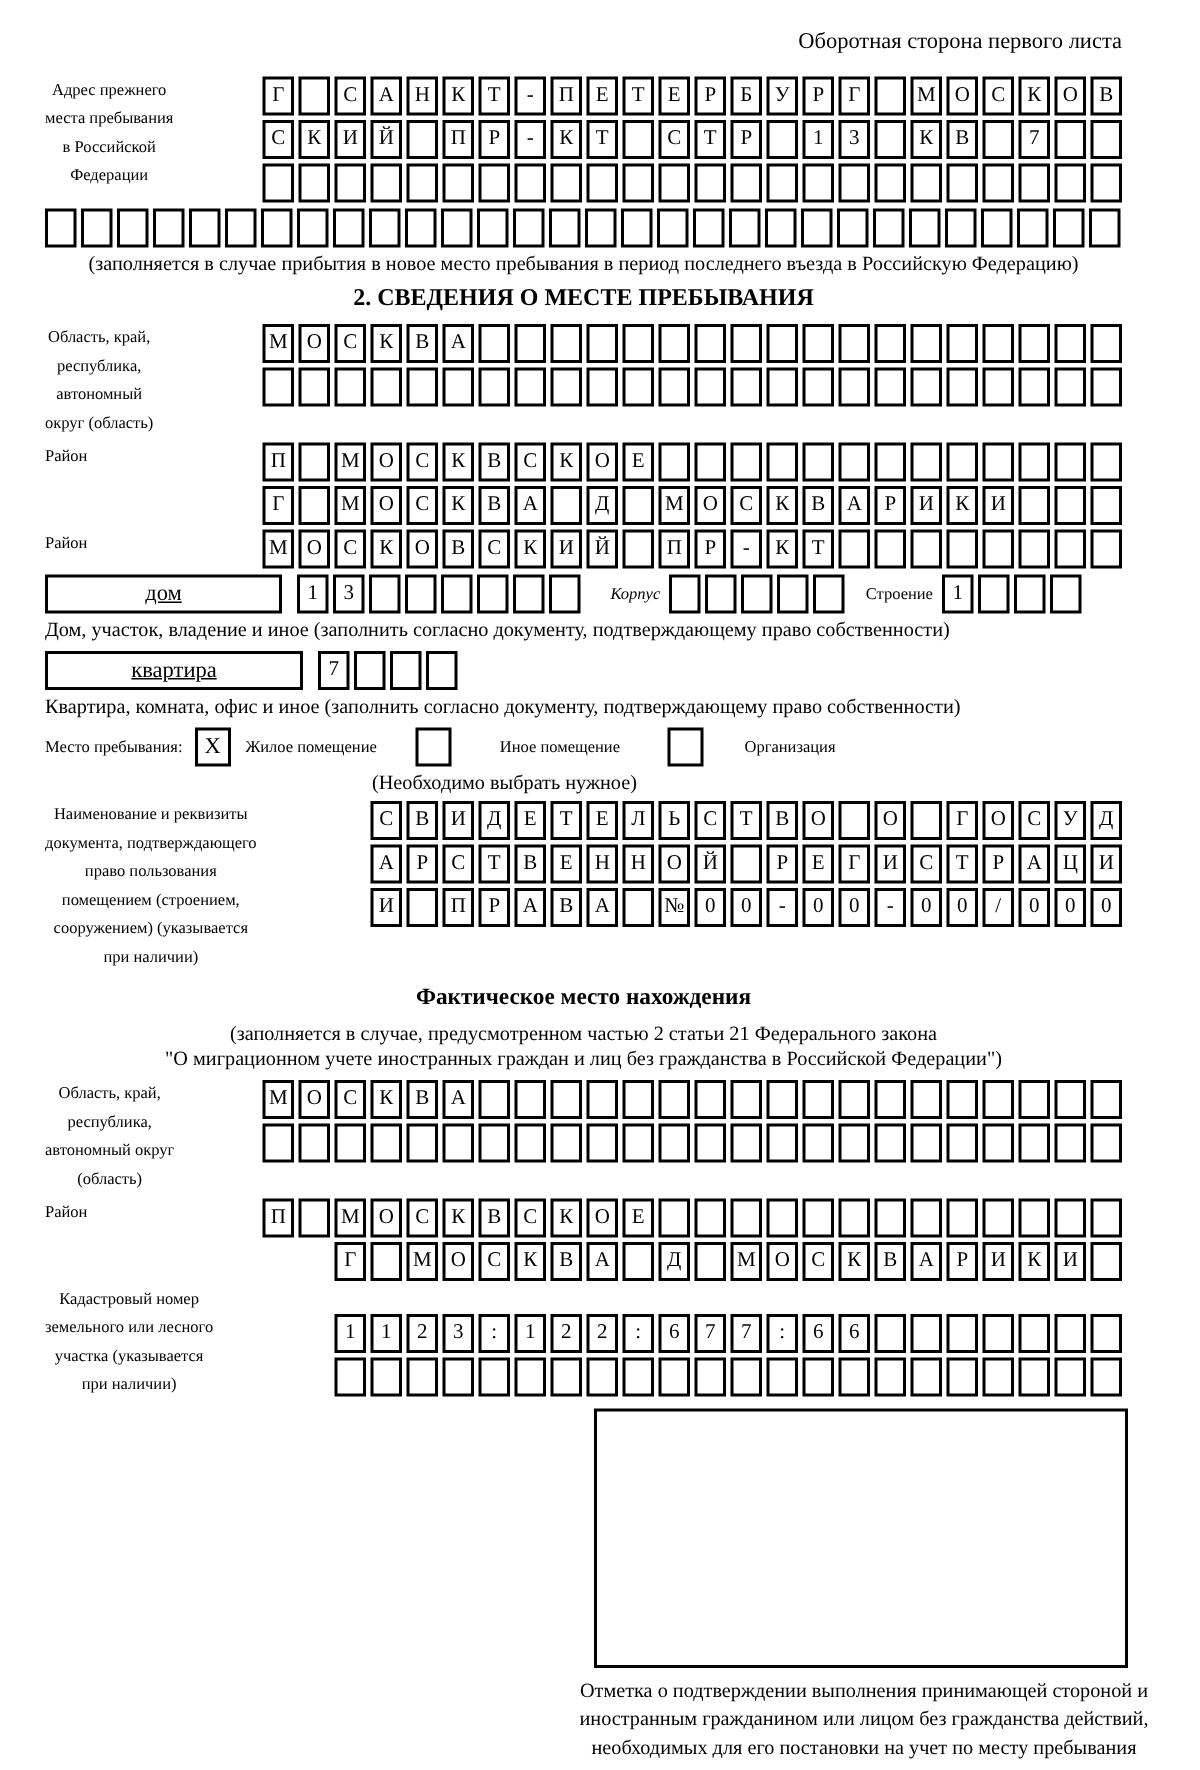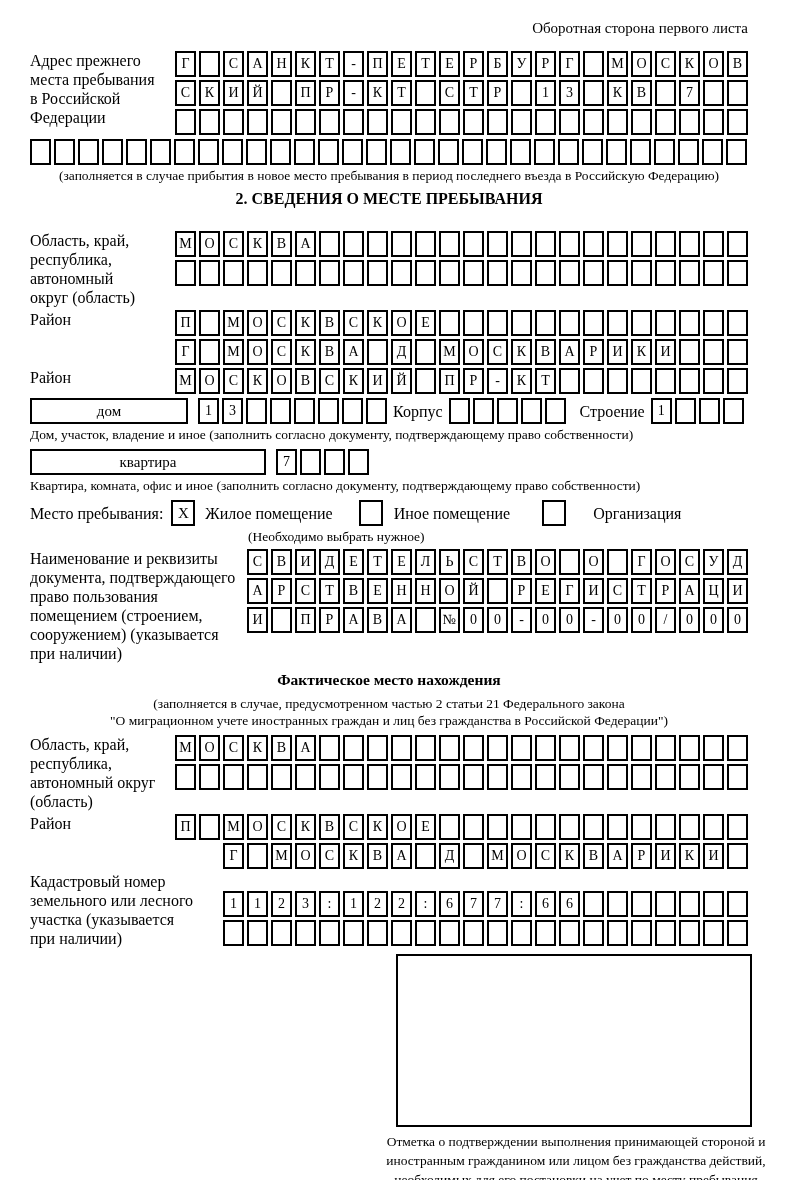--- a/index.html
+++ b/index.html
@@ -4,37 +4,37 @@
 <style>
   * { margin:0; padding:0; box-sizing:border-box; }
   html,body { background:#fff; }
   body {
     width:800px; height:1180px; overflow:hidden;
     font-family:"Liberation Serif", serif; color:#000;
     padding:20px 52px 0 30px; position:relative;
   }
   .doc-title { text-align:right; font-size:15px; margin-bottom:14px; }
   .field { display:flex; align-items:flex-start; margin-bottom:3px; }
-  .f-label { font-size:16px; line-height:19px; white-space:pre-line; }
+  .f-label { font-size:11px; line-height:19px; white-space:pre-line;text-align:center; }
   .f-grids { margin-left:auto; display:flex; flex-direction:column; gap:3px; }
   .grid-row { display:flex; gap:3px; }
   .cell {
     width:21px; height:26px; border:2px solid #000; background:#fff;
     display:flex; align-items:center; justify-content:center;
     font-family:"Liberation Serif", serif; font-size:14px; flex:none;
   }
   .full-row { margin:4px 0 2px 0; }
   .caption { font-size:13.5px; line-height:17px; }
   .caption-center { text-align:center; }
-  .sec-header { text-align:center; font-weight:bold; font-size:16px; margin:6px 0 23px 0; }
+  .sec-header { text-align:center; font-weight:bold; font-size:16px; margin:6px 0 8px 0; }
   .sub-header { text-align:center; font-weight:bold; font-size:15.5px; margin:8px 0 6px 0; }
   .pre-center { white-space:pre-line; text-align:center; }
   .widebox {
     border:2px solid #000; height:26px; display:flex; align-items:center;
-    justify-content:center; font-size:15px; flex:none; background:#fff;
+    justify-content:center; font-size:15px; flex:none; background:#fff;text-decoration:underline;
   }
   .inline-row { display:flex; align-items:center; margin:6px 0 2px 0; }
   .checkbox {
     width:24px; height:26px; border:2px solid #000; display:flex; flex:none;
     align-items:center; justify-content:center; font-size:15px; background:#fff;
   }
   .stamp-box { margin-left:366px; width:356px; height:173px; border:2px solid #000; margin-top:6px; }
   .stamp-caption { margin-left:344px; width:404px; text-align:center; font-size:13.5px; line-height:19px; margin-top:5px; } .mt4{margin-top:4px;} .mt6{margin-top:6px;}
 </style>
 </head>
@@ -325,55 +325,55 @@
   <div class="grid-row" style="margin-left:10px;">
       <span class="cell">1</span>
       <span class="cell">3</span>
       <span class="cell"></span>
       <span class="cell"></span>
       <span class="cell"></span>
       <span class="cell"></span>
       <span class="cell"></span>
       <span class="cell"></span>
     </div>
-  <div class="f-label" style="margin-left:6px; margin-right:6px;">Корпус</div>
+  <div class="f-label" style="margin-left:20px; margin-right:6px;font-style:italic;">Корпус</div>
   <div class="grid-row">
       <span class="cell"></span>
       <span class="cell"></span>
       <span class="cell"></span>
       <span class="cell"></span>
       <span class="cell"></span>
     </div>
   <div class="f-label" style="margin-left:14px; margin-right:6px;">Строение</div>
   <div class="grid-row">
       <span class="cell">1</span>
       <span class="cell"></span>
       <span class="cell"></span>
       <span class="cell"></span>
     </div>
 </div>
 <div class="caption">Дом, участок, владение и иное (заполнить согласно документу, подтверждающему право собственности)</div>
 
 <div class="inline-row">
-  <div class="widebox" style="width:236px;">квартира</div>
+  <div class="widebox" style="width:172px;">квартира</div>
   <div class="grid-row" style="margin-left:10px;">
       <span class="cell">7</span>
       <span class="cell"></span>
       <span class="cell"></span>
       <span class="cell"></span>
     </div>
 </div>
 <div class="caption">Квартира, комната, офис и иное (заполнить согласно документу, подтверждающему право собственности)</div>
 
 <div class="inline-row">
   <span class="f-label">Место пребывания:</span>
   <span class="checkbox" style="margin-left:8px;">X</span>
   <span class="f-label" style="margin-left:10px;">Жилое помещение</span>
   <span class="checkbox" style="margin-left:26px;"></span>
-  <span class="f-label" style="margin-left:11px;">Иное помещение</span>
+  <span class="f-label" style="margin-left:32px;">Иное помещение</span>
   <span class="checkbox" style="margin-left:32px;"></span>
   <span class="f-label" style="margin-left:27px;">Организация</span>
 </div>
 <div class="caption" style="margin-left:218px;">(Необходимо выбрать нужное)</div>
 
 <div class="field mt4">
   <div class="f-label">Наименование и реквизиты
 документа, подтверждающего
 право пользования
 помещением (строением,

